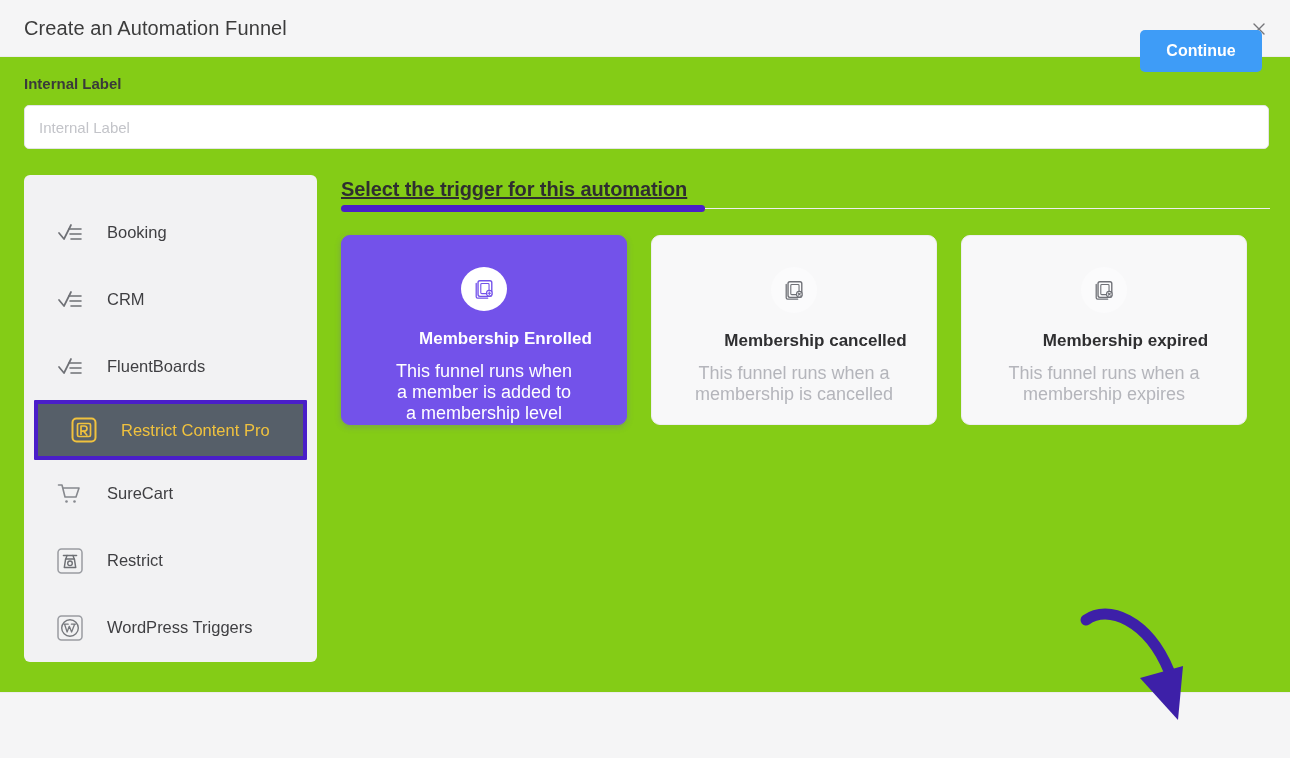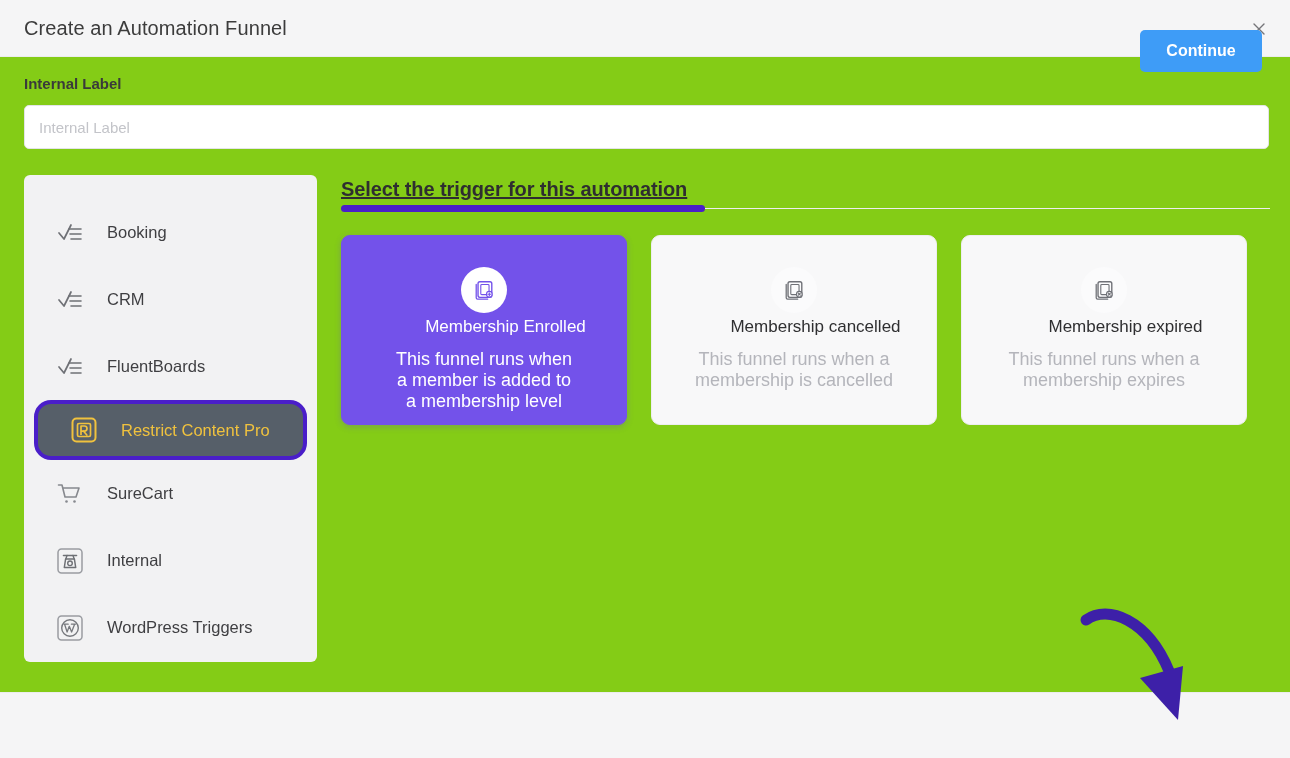--- a/index.html
+++ b/index.html
@@ -92,21 +92,21 @@
     margin-left: 22px;
     font-size: 16.5px;
     color: #3f3f42;
     white-space: nowrap;
   }
   .side-item.selected {
     margin: 0 10px;
     height: 60px;
     background: #565f69;
     border: 4px solid #4a1ec9;
-    border-radius: 17px;
+    border-radius: 1px;
   }
   .side-item.selected .s-label {
     color: #f0c23e;
     font-weight: 500;
   }
 
   
   .panel-heading {
     position: absolute;
     left: 341px; top: 178px;
@@ -156,23 +156,23 @@
     box-shadow: 0 2px 6px rgba(97,66,214,0.28);
   }
   .card-icon {
     width: 46px; height: 46px;
     border-radius: 50%;
     background: #fbfbfc;
     display: flex; align-items: center; justify-content: center;
   }
   .card.active .card-icon { background: #ffffff; }
   .card-title {
-    margin-top: 4px;
+    margin-top: 18px;
     font-size: 17px;
-    font-weight: 400;
+    font-weight: 700;
     color: #2f2f31;
     text-align: center;
     padding-left: 43px;
   }
   .card.active .card-title { color: #ffffff; }
   .card-desc {
     margin-top: 12px;
     font-size: 18px;
     line-height: 21px;
     color: #b4b5bb;
@@ -285,21 +285,21 @@
     <div class="side-item">
       <span class="s-icon">
         <svg width="28" height="28" viewBox="0 0 28 28">
           <rect x="2" y="2" width="24" height="24" rx="3.5" stroke="#9a9ca1" stroke-width="1.5" fill="none"></rect>
           <path d="M7.5 8.5 H20.5" stroke="#6e7075" stroke-width="1.6" stroke-linecap="round"></path>
           <path d="M11 8.5 L9.8 12 M17 8.5 L18.2 12" stroke="#6e7075" stroke-width="1.4" stroke-linecap="round"></path>
           <path d="M9.6 12 h8.8 l1.3 8.5 H8.3 Z" stroke="#6e7075" stroke-width="1.5" fill="none" stroke-linejoin="round"></path>
           <circle cx="14" cy="16.3" r="2.3" stroke="#6e7075" stroke-width="1.4" fill="none"></circle>
         </svg>
       </span>
-      <span class="s-label">Internal</span>
+      <span class="s-label">Restrict</span>
     </div>
 
     <div class="side-item">
       <span class="s-icon">
         <svg width="28" height="28" viewBox="0 0 28 28">
           <rect x="2" y="2" width="24" height="24" rx="3.5" stroke="#9a9ca1" stroke-width="1.5" fill="none"></rect>
           <circle cx="14" cy="14" r="8.3" stroke="#77797e" stroke-width="1.4" fill="none"></circle>
           <path d="M8.6 10.2 L11.1 18 L13.3 12.3 M13.3 12.3 L15.6 18 L18.6 10.2 M8 10.2 h4.2 M15.4 10.2 h4.2" stroke="#77797e" stroke-width="1.3" fill="none" stroke-linecap="round" stroke-linejoin="round"></path>
         </svg>
       </span>

